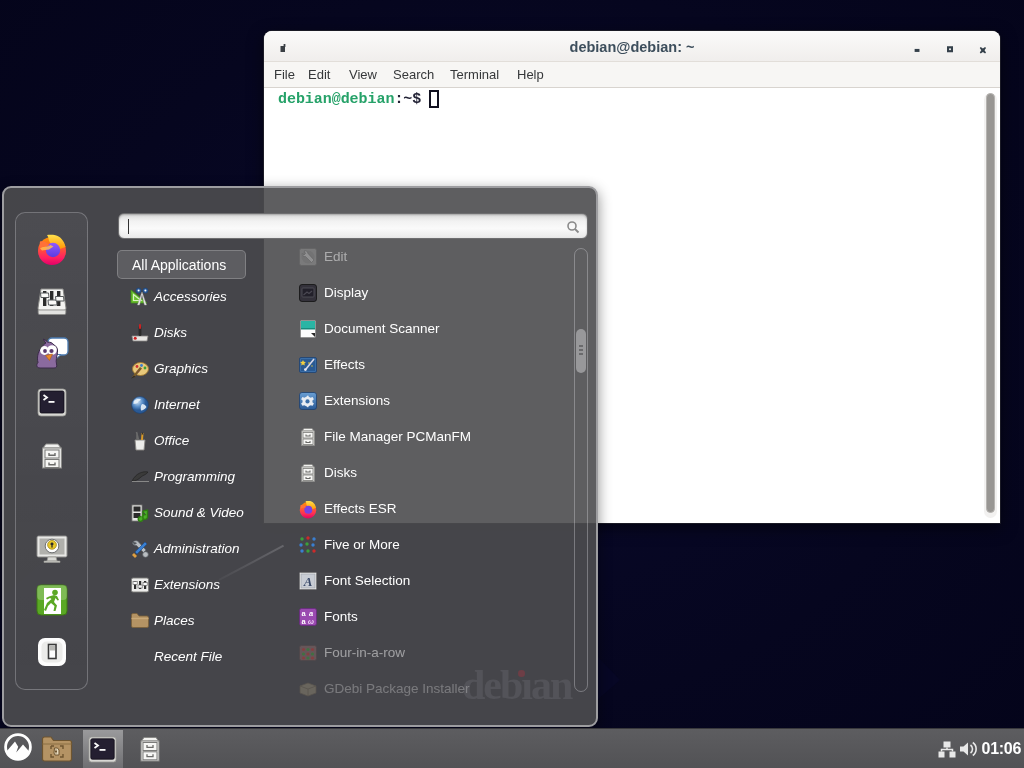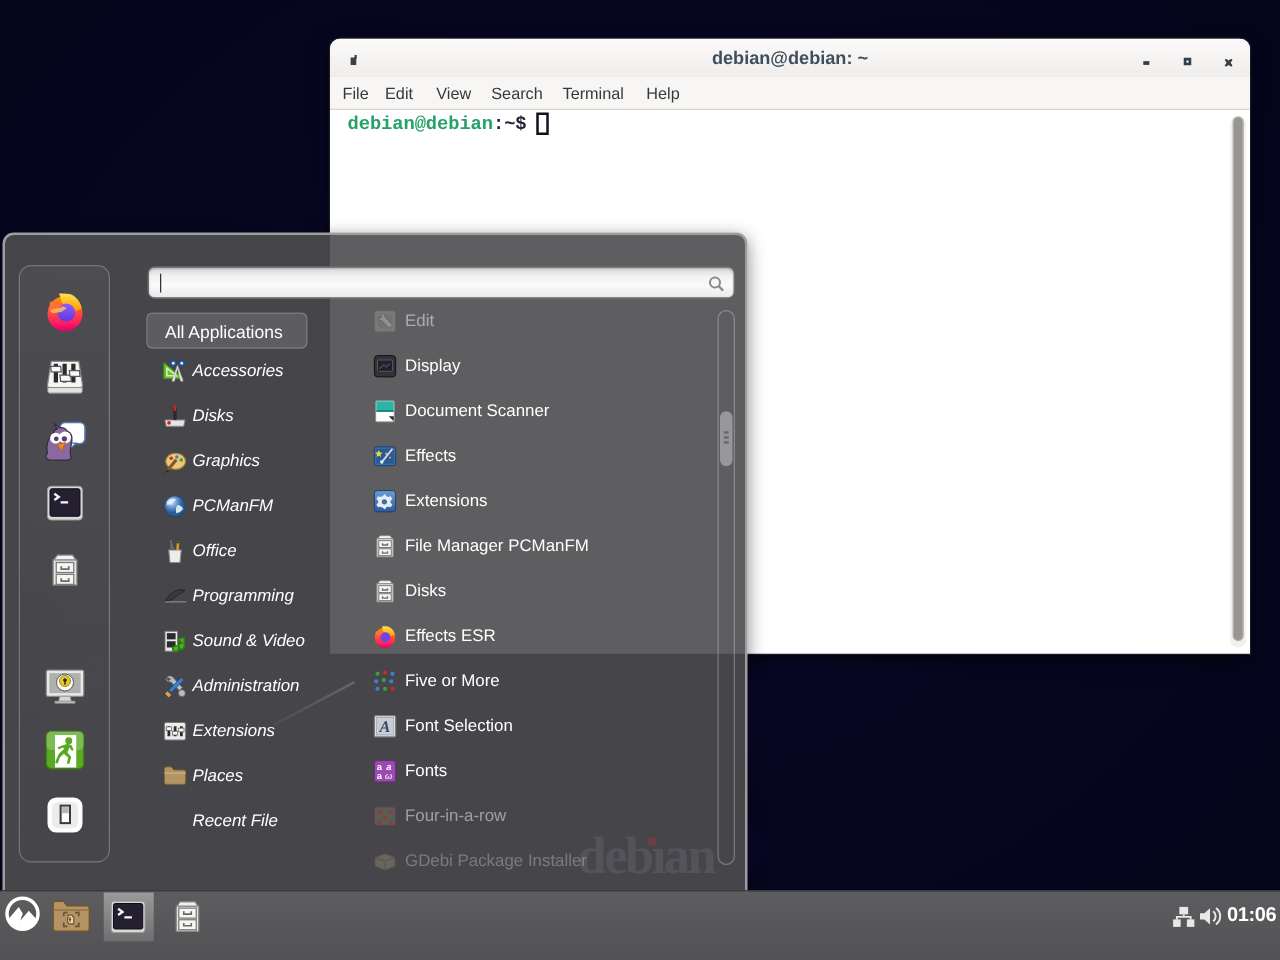--- a/index.html
+++ b/index.html
@@ -69,21 +69,21 @@
   border:1px solid rgba(220,220,225,0.35); border-radius:7px; }
 #mthumb { position:absolute; left:1px; top:80px; width:10px; height:44px;
   background:#98989a; border-radius:5px; }
 #mthumb:before { content:""; position:absolute; left:3px; top:16px; width:4px; height:2px;
   background:#6a6a6c; box-shadow:0 4px 0 #6a6a6c, 0 8px 0 #6a6a6c; }
 #watermark { position:absolute; left:458px; top:473px; font-family:"Liberation Serif", serif;
   font-weight:bold; font-size:42px; letter-spacing:-2px; color:rgba(225,225,235,0.095); }
 #wmdot { position:absolute; left:514px; top:482px; width:6.5px; height:6.5px; border-radius:50%;
   background:rgba(150,55,65,0.5); }
 
-#taskbar { position:absolute; left:0; bottom:0; width:1024px; height:56px;
+#taskbar { position:absolute; left:0; bottom:0; width:1024px; height:40px;
   background:linear-gradient(#5d5d60, #525255); border-top:1px solid #39393c; }
 .tbi { position:absolute; top:0; }
 #clock { position:absolute; right:3px; top:11px; color:#fff; font-size:16px; font-weight:bold; letter-spacing:-0.3px; }
 #termtask { position:absolute; left:83px; top:1px; width:40px; height:39px;
   background:linear-gradient(#9a9a9c, #6e6e71); }
 </style>
 </head>
 <body>
 <div id="desktop">
     <svg width="1024" height="768" viewBox="0 0 1024 768">
@@ -254,21 +254,21 @@
         <defs>
           <radialGradient id="gl" cx="0.35" cy="0.3">
             <stop offset="0" stop-color="#cfe3f5"></stop>
             <stop offset="0.6" stop-color="#5b8fc9"></stop>
             <stop offset="1" stop-color="#2a5a96"></stop>
           </radialGradient>
         </defs>
         <circle cx="10" cy="10" r="8.4" fill="url(#gl)" stroke="#1d4070" stroke-width="0.7"></circle>
         <path d="M4 6 C6 4 9 3.5 11 4.5 C10 6 8 6 7.5 8 C6 9 4.5 8.5 3.5 9 C3.5 8 3.6 6.8 4 6z M12 9 C14 9 15.5 10 16.5 12 C15 14 13 15.5 11 15.5 C10.5 13.5 10.5 11 12 9z" fill="#e9f2fa" opacity="0.9"></path>
       </svg>
-    <span>PCManFM</span>
+    <span>Internet</span>
     </div>
   <div class="cat" style="top:242px">
     <svg width="20" height="20" viewBox="0 0 20 20">
         <path d="M5 9 L15 9 L14 19 L6 19z" fill="#ececea" stroke="#8a8886" stroke-width="0.9"></path>
         <path d="M6.5 1 L8.5 9 M7 9 L7 2" stroke="#6a6a6a" stroke-width="1.6"></path>
         <path d="M12.5 2 L12 9" stroke="#d89a2a" stroke-width="2"></path>
         <path d="M12.3 1 L13.5 3.5 L11.5 3.5z" fill="#2b2b2b"></path>
       </svg>
     <span>Office</span>
     </div>

